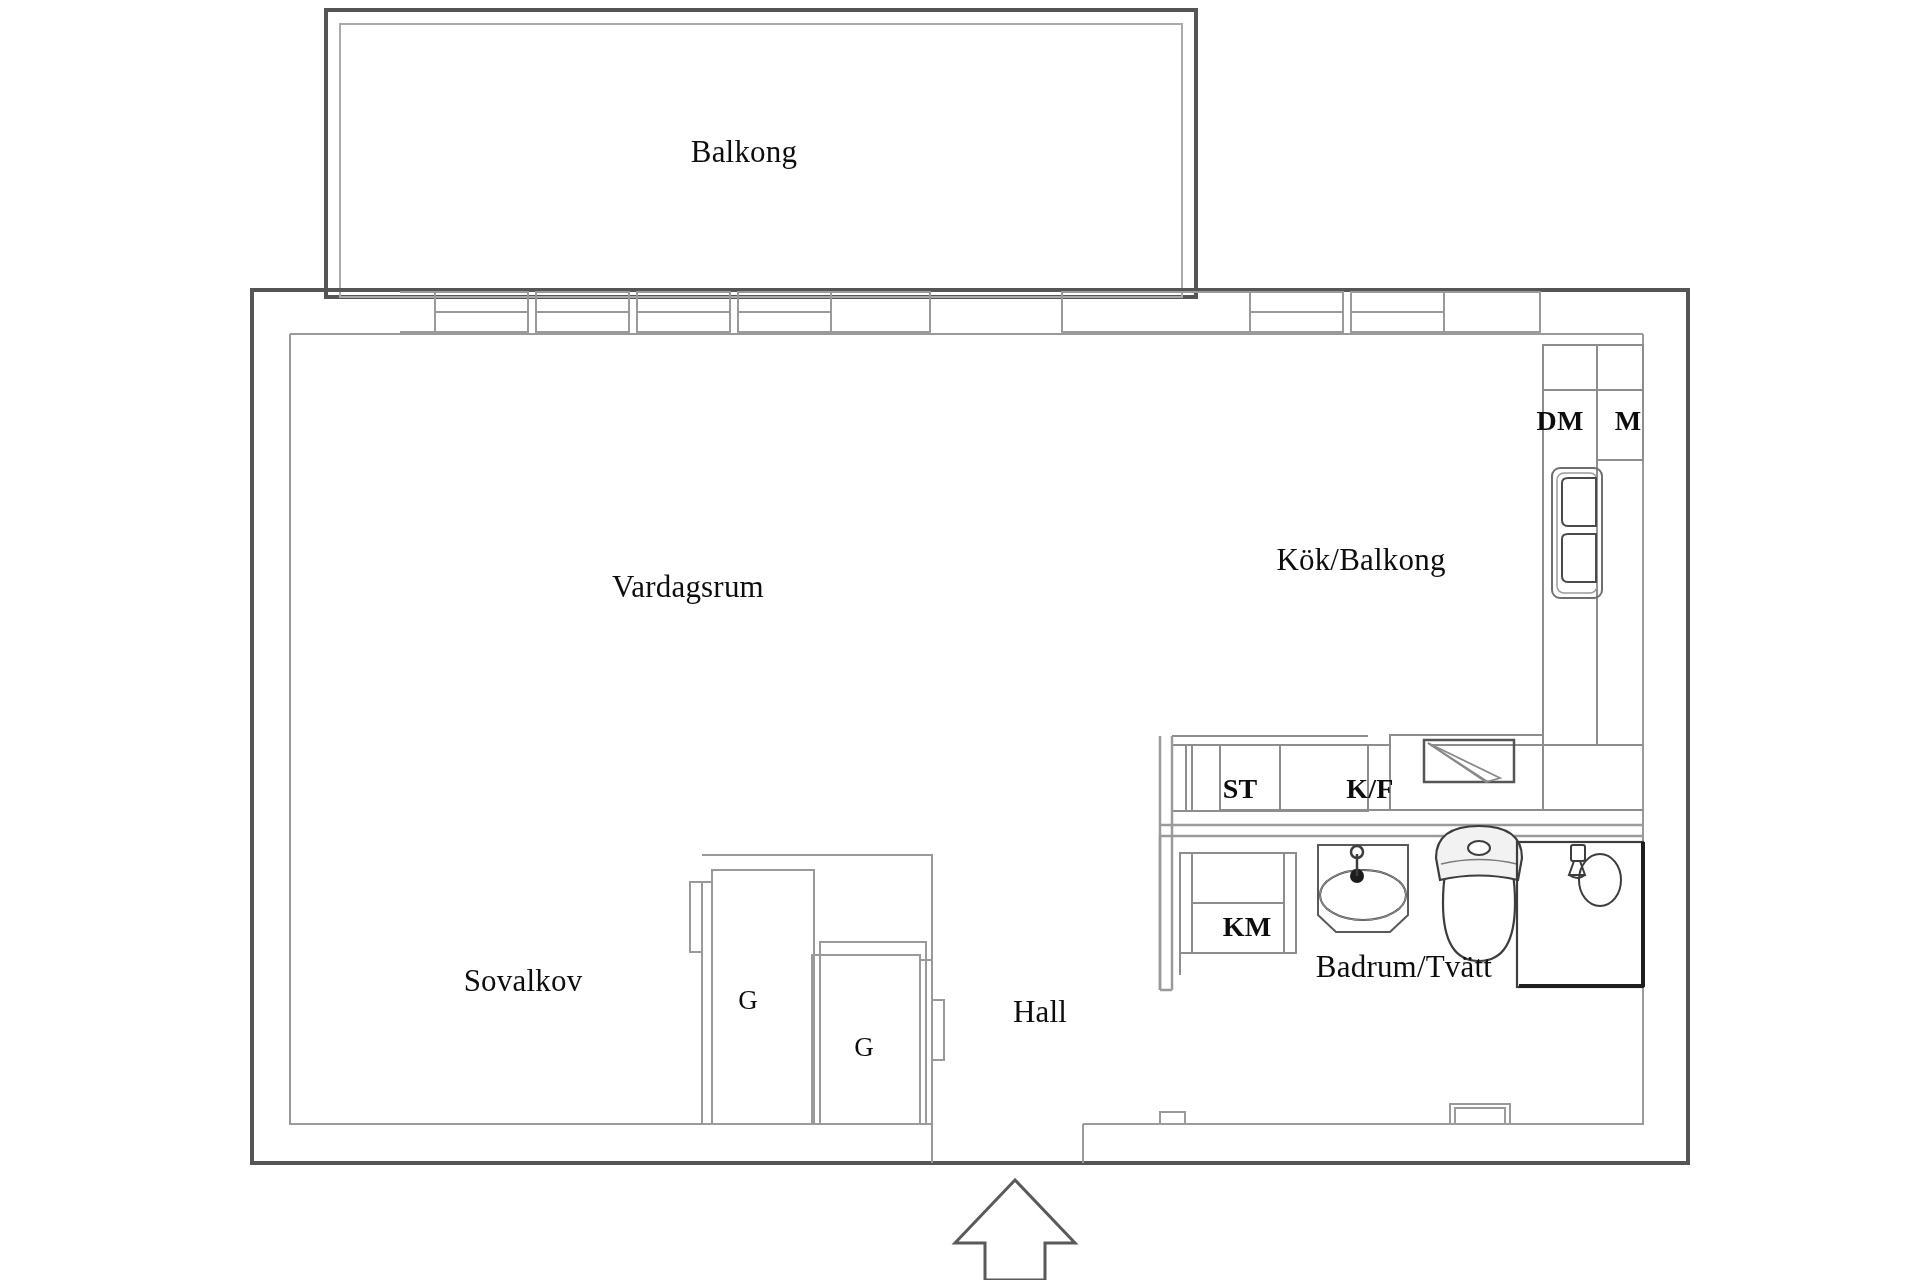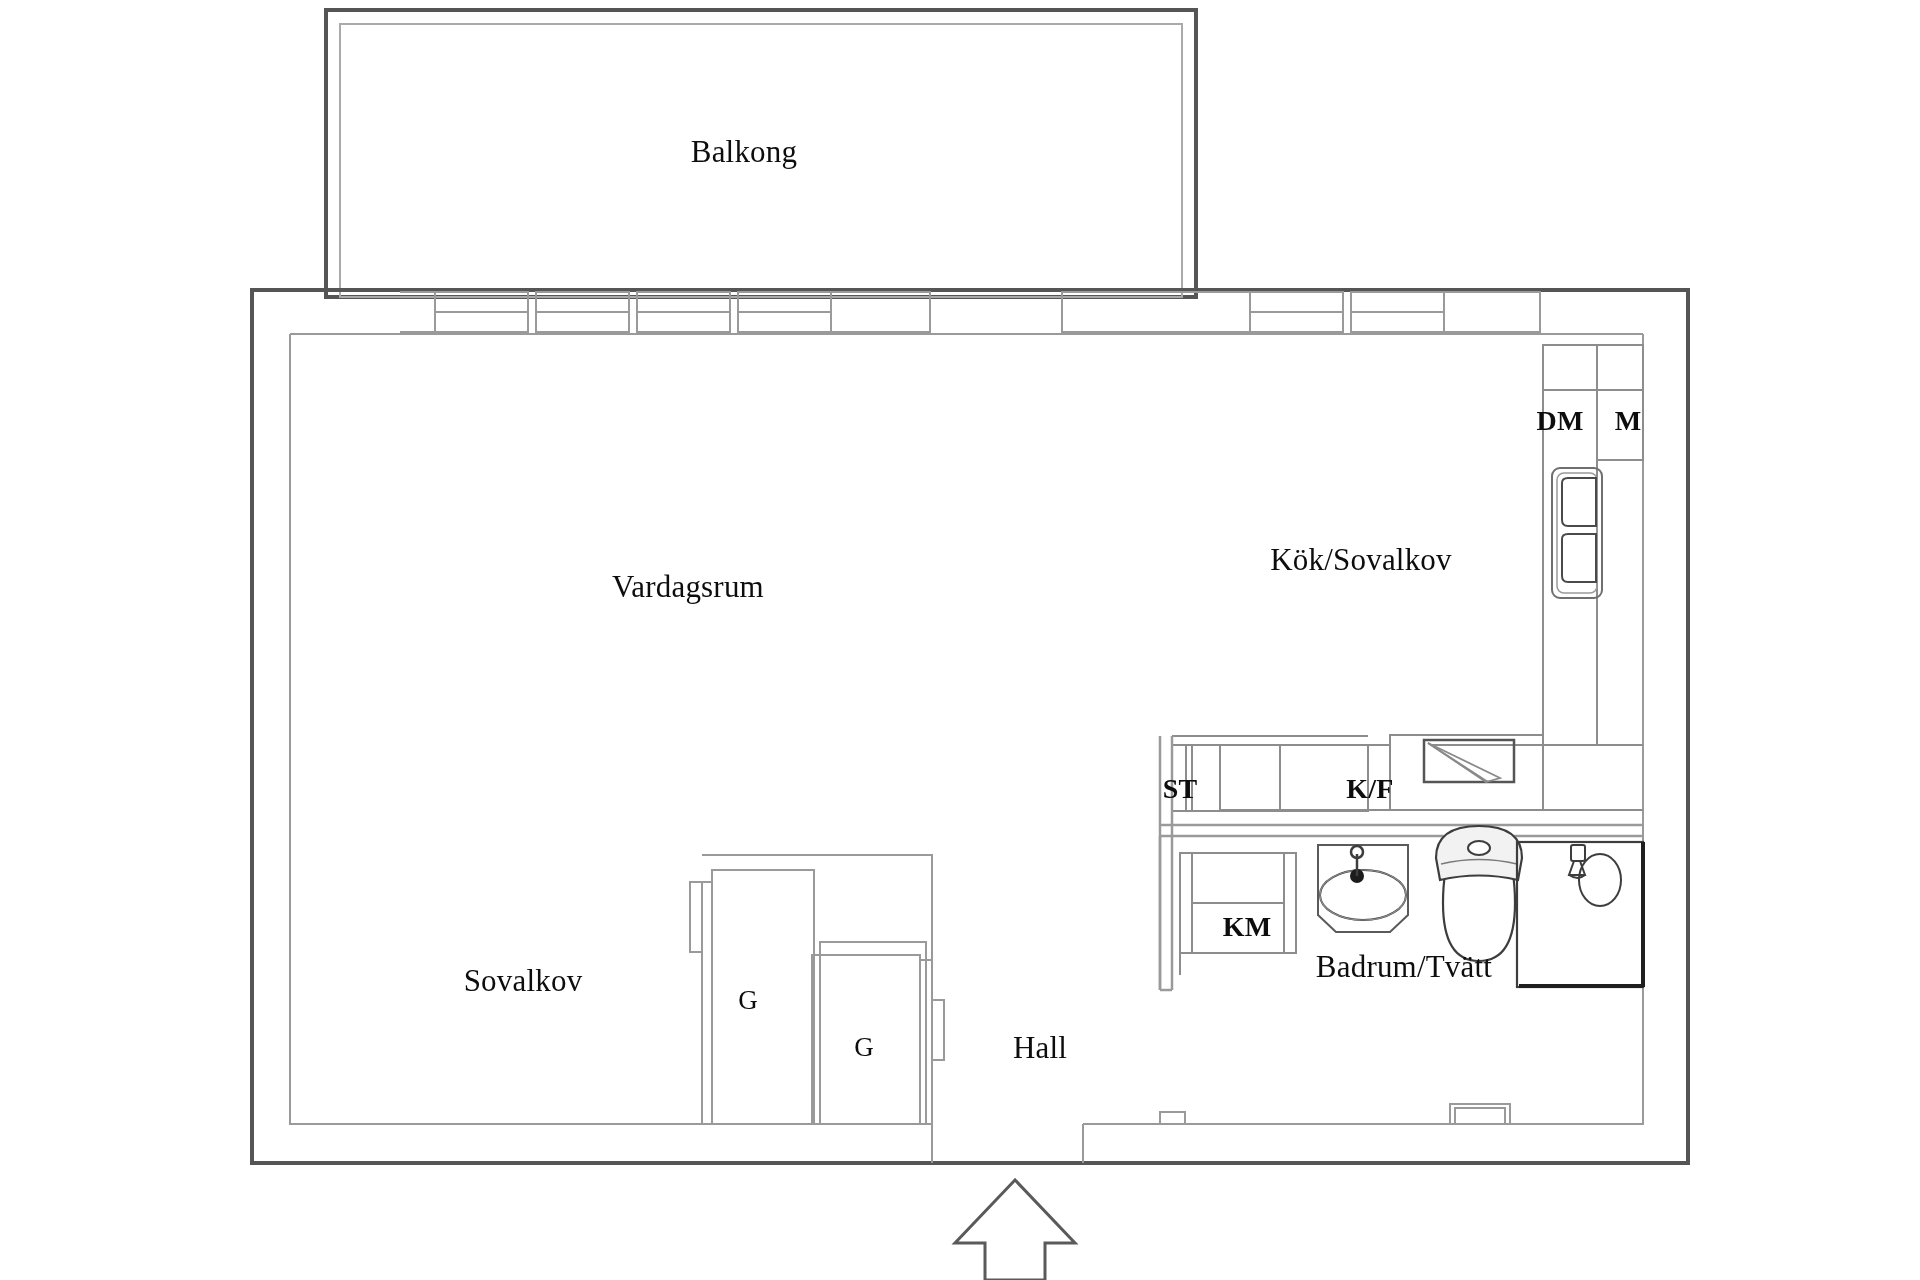--- a/index.html
+++ b/index.html
@@ -200,33 +200,33 @@
     <g>
       <path d="M 1015 1180 L 955 1243 L 985 1243 L 985 1280 L 1045 1280 L 1045 1243 L 1075 1243 Z" fill="none" stroke="#5a5a5a" stroke-width="3"></path>
     </g>
 
   </svg>
 
   <div class="room-label lbl-room" style="left:744px; top:152px;">Balkong</div>
 
   <div class="room-label lbl-room" style="left:688px; top:587px;text-align:center;">Vardagsrum</div>
 
-  <div class="room-label lbl-room" style="left:1361px; top:560px;">Kök/Sovalkov</div>
+  <div class="room-label lbl-room" style="left:1361px; top:560px;">Kök/Balkong</div>
 
   <div class="room-label lbl-room" style="left:494px; top:981px;margin-left:29px;">Sovalkov</div>
 
-  <div class="room-label lbl-room" style="left:1040px; top:1012px;margin-top:36px;">Hall</div>
+  <div class="room-label lbl-room" style="left:1040px; top:1012px;">Hall</div>
 
   <div class="room-label lbl-room" style="left:1404px; top:967px;">Badrum/Tvätt</div>
 
   <div class="room-label lbl-unit" style="left:1560px; top:421px;">DM</div>
 
   <div class="room-label lbl-unit" style="left:1628px; top:421px;">M</div>
 
-  <div class="room-label lbl-unit" style="left:1180px; top:789px;">ST</div>
+  <div class="room-label lbl-unit" style="left:1240px; top:789px;">ST</div>
 
   <div class="room-label lbl-unit" style="left:1370px; top:789px;">K/F</div>
 
   <div class="room-label lbl-unit" style="left:1247px; top:903px;margin-top:24px;">KM</div>
 
   <div class="room-label lbl-small" style="left:748px; top:1000px;">G</div>
 
   <div class="room-label lbl-small" style="left:864px; top:1047px;">G</div>
 
 </div>

